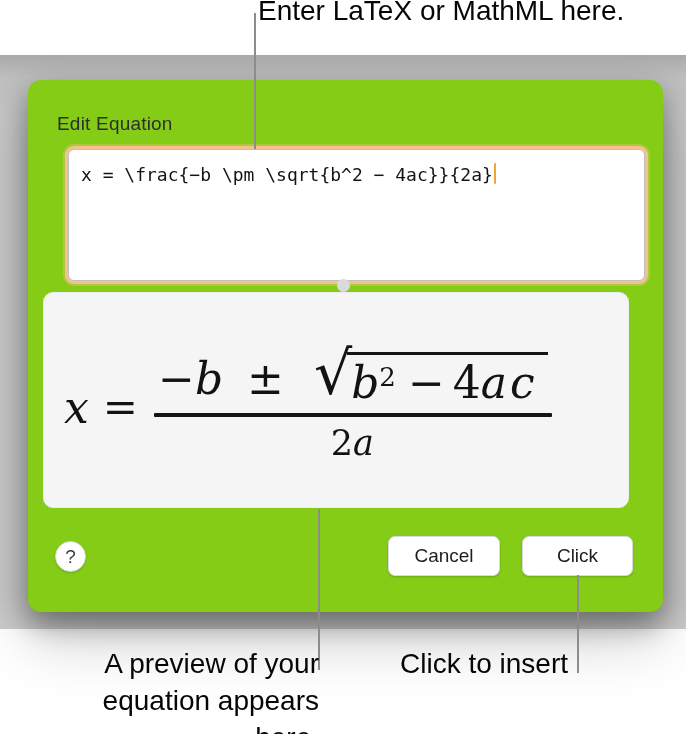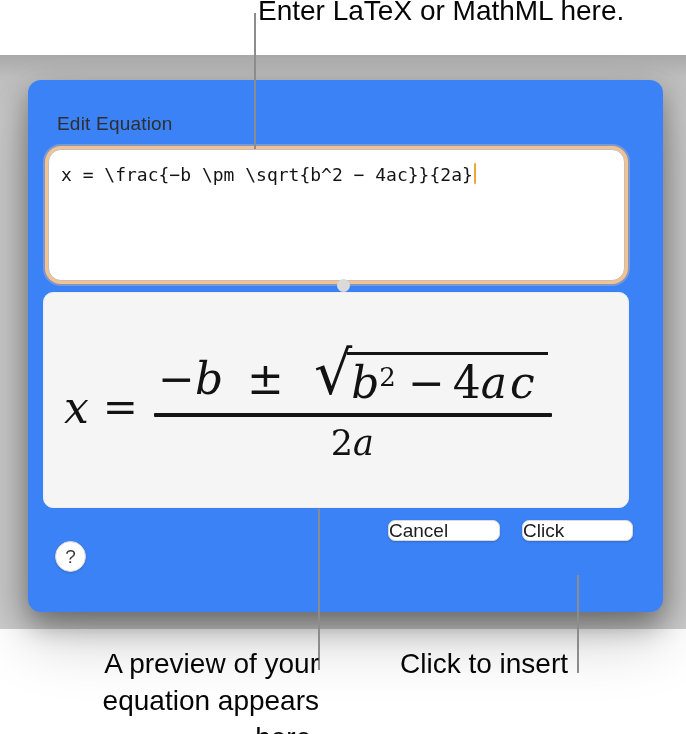--- a/index.html
+++ b/index.html
@@ -10,32 +10,32 @@
 
   
   .backdrop {
     position:absolute; left:0; top:55px; width:686px; height:574px;
     background:linear-gradient(180deg,#a9a9a9 0%, #bfbfbf 4%, #c7c7c7 11%, #c7c7c7 94%, #cccccc 100%);
   }
 
   
   .dialog {
     position:absolute; left:28px; top:80px; width:635px; height:532px;
-    background:#3b82f6; border-radius:13px;
+    background:#84cc16; border-radius:13px;
     box-shadow:0 12px 28px rgba(0,0,0,0.38), 0 30px 60px rgba(0,0,0,0.18);
     z-index:2;
   }
   .dialog-label {
     position:absolute; left:29px; top:33px;
     font-size:19px; color:#2f2f2f; letter-spacing:0.2px;
   }
 
   .equation-field {
-    position:absolute; left:20px; top:69px; width:577px; height:132px;
-    background:#ffffff; border:1px solid #c0c0c0; border-radius:13px;
+    position:absolute; left:40px; top:69px; width:577px; height:132px;
+    background:#ffffff; border:1px solid #c0c0c0; border-radius:6px;
     box-shadow:0 0 0 3px #f5c28d, 0 0 0 5px rgba(245,194,141,0.35);
     padding:13px 12px; overflow:hidden;
   }
   .equation-field .code {
     font-family:"DejaVu Sans Mono", monospace;
     font-size:18px; color:#141414; white-space:pre; letter-spacing:0;
   }
   .caret {
     display:inline-block; width:2.5px; height:21px; background:#f0a43c;
     vertical-align:text-bottom; margin-left:1px; border-radius:1px;
@@ -78,24 +78,24 @@
 
   
   .help-button {
     position:absolute; left:27px; top:461px; width:31px; height:31px;
     background:#ffffff; border:1px solid #d6d6d6; border-radius:50%;
     box-shadow:0 1px 2px rgba(0,0,0,0.15);
     display:flex; align-items:center; justify-content:center;
     font-size:19px; color:#3c3c3c; cursor:pointer;
   }
   .btn {
-    position:absolute; top:440px; height:21px;
+    position:absolute; top:456px; height:40px;
     background:#ffffff; border:1px solid #d9d9d9; border-radius:7px;
     box-shadow:0 1px 2px rgba(0,0,0,0.18);
-    display:flex; align-items:center; justify-content:flex-start;
+    display:flex; align-items:center; justify-content:center;
     font-size:19px; color:#1d1d1f; font-family:"Liberation Sans", sans-serif;
     cursor:pointer;
   }
   .btn-cancel { left:360px; width:112px; }
   .btn-insert { left:494px; width:111px; }
 
   
   .callout-line { position:absolute; width:2px; background:#8c8c8c; z-index:5; }
   .line-top   { left:254px; top:13px;  height:136px; }
   .line-left  { left:318px; top:509px; height:161px; }

